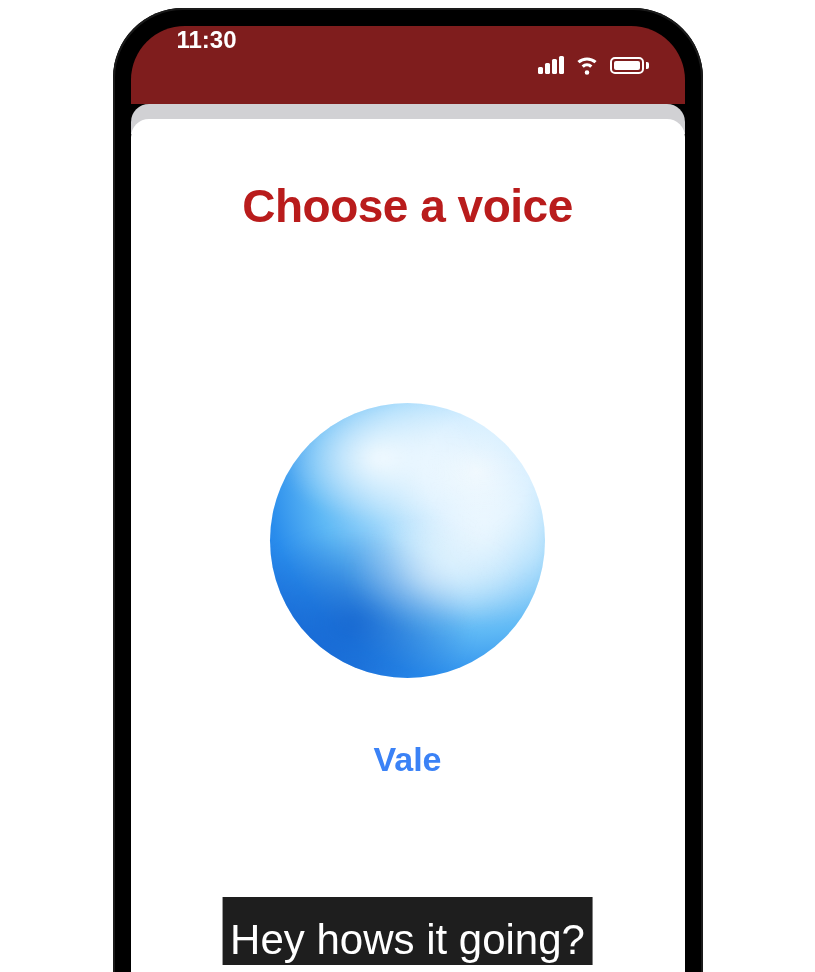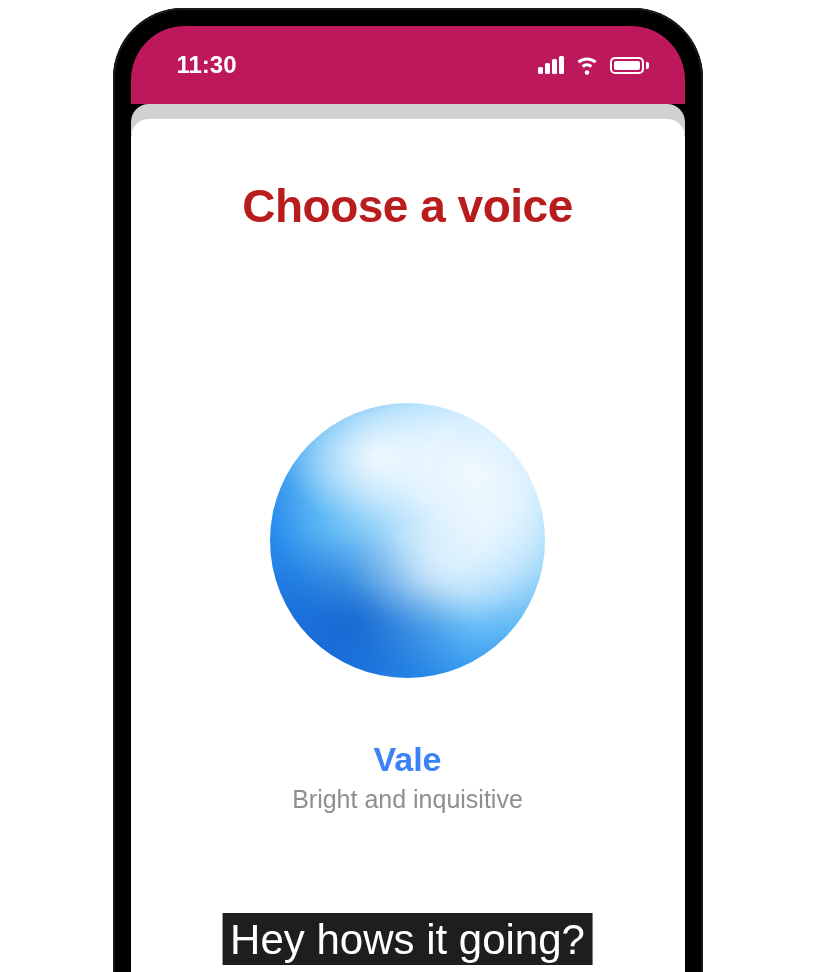--- a/index.html
+++ b/index.html
@@ -32,24 +32,23 @@
       height: 100%;
       background: #000000;
       border-radius: 54px;
       overflow: hidden;
       position: relative;
     }
     .status-bar {
       height: 78px;
       display: flex;
       justify-content: space-between;
-      align-items: center;
       padding: 0 36px 0 46px;
       color: #ffffff;
-      background: #be185d;
+      background: #7f1d1d;
       position: relative;
       z-index: 5;
     }
     .status-time {
       font-size: 24px;
       font-weight: 600;
     }
     .status-icons {
       display: flex;
       align-items: center;
@@ -169,21 +168,21 @@
     .caption-overlay {
       position: absolute;
       left: 50%;
       transform: translateX(-50%);
       bottom: 7px;
       background: #1e1e1e;
       color: #ffffff;
       font-family: Arial, Helvetica, sans-serif;
       font-size: 42px;
       line-height: 1.2;
-      padding: 2px 8px 0px 8px;
+      padding: 18px 8px 0px 8px;
       white-space: nowrap;
       z-index: 50;
     }
   </style>
 </head>
 <body>
 
 <div class="phone-frame">
   <div class="phone-screen">
 
@@ -211,19 +210,18 @@
     </div>
 
     <div class="sheet-backdrop"></div>
 
     <div class="sheet">
       <h1 class="page-title">Choose a voice</h1>
 
       <div class="voice-avatar"></div>
 
       <div class="voice-name">Vale</div>
-      <div class="voice-desc">Bright and inquisitive</div>
     </div>
 
   </div>
 </div>
 
 <div class="caption-overlay">Hey hows it going?</div>
 
 </body></html>

